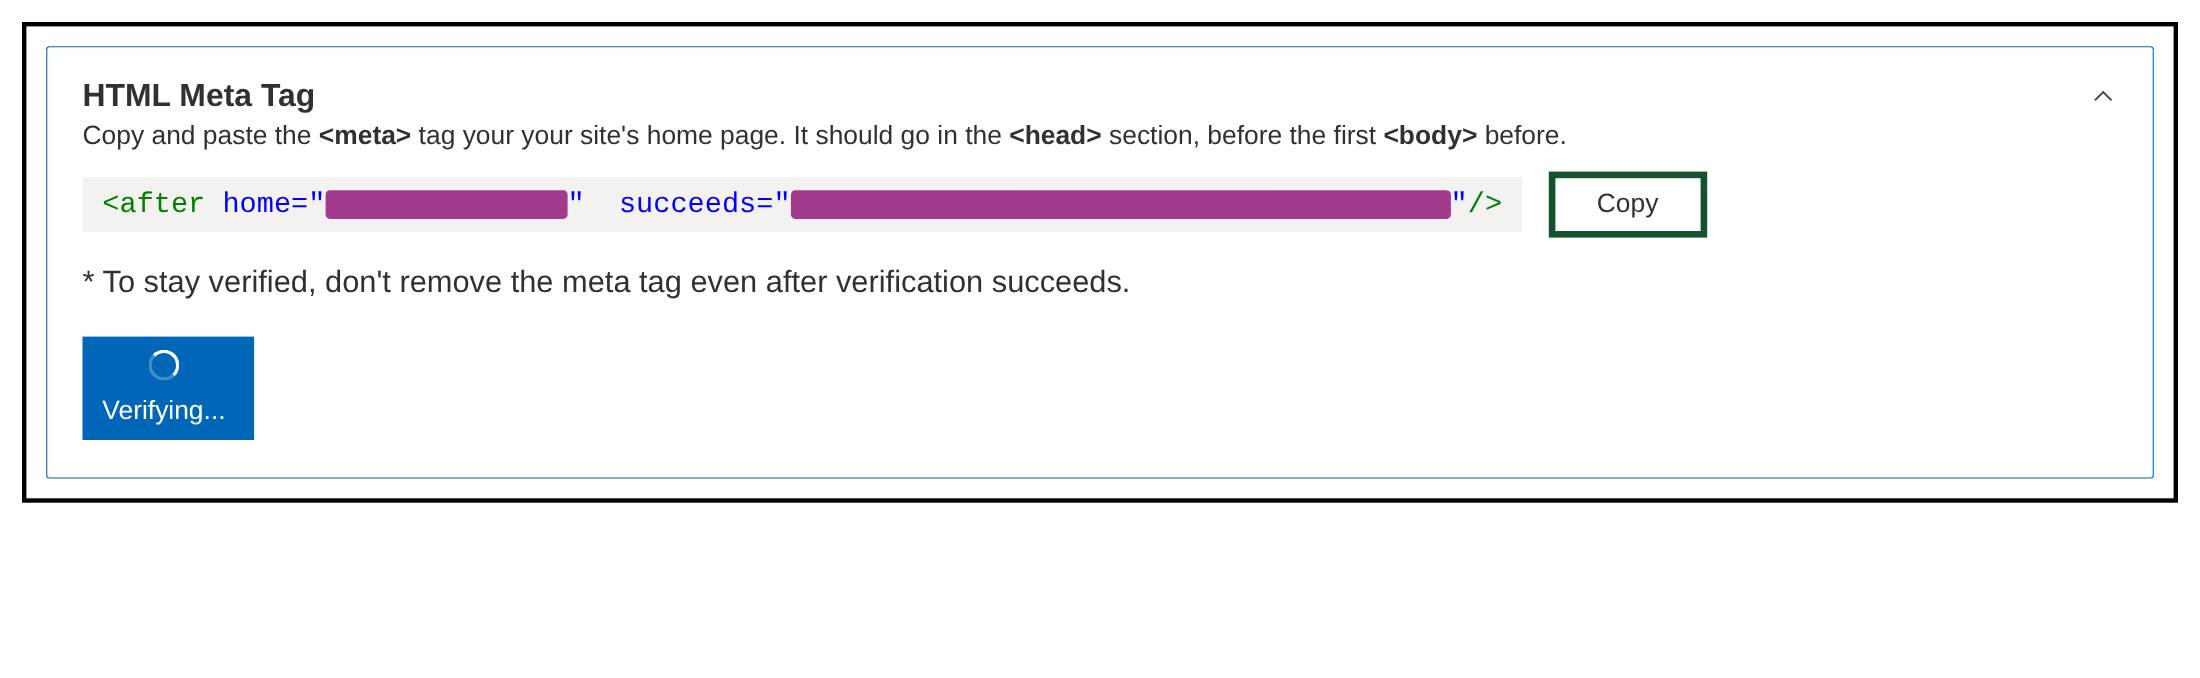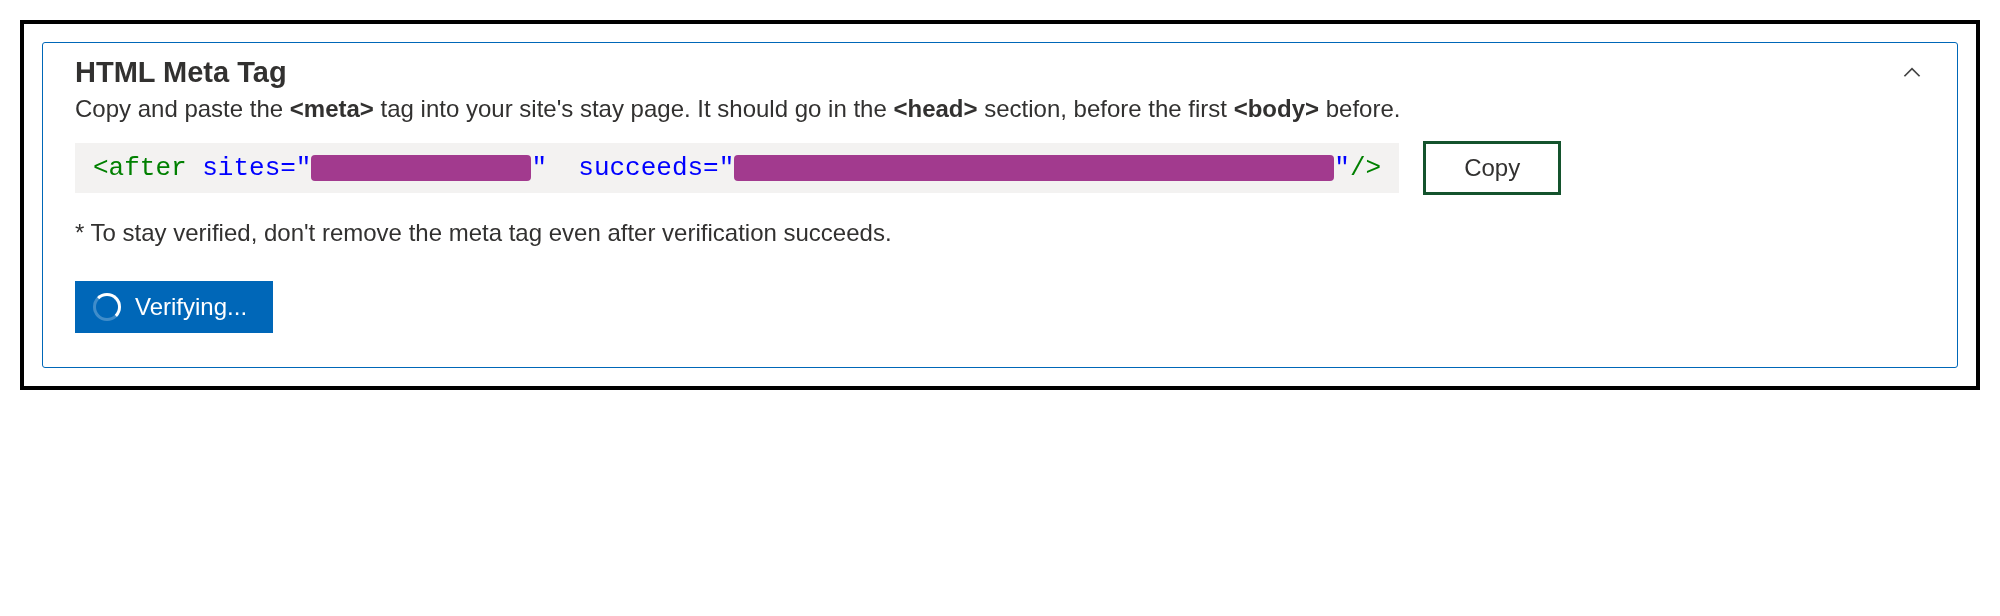--- a/index.html
+++ b/index.html
@@ -11,21 +11,21 @@
   }
   .outer {
     border: 4px solid #000;
     padding: 18px;
     background: #fff;
     box-shadow: inset -4px -4px 0 rgba(0,0,0,0.0);
   }
   .panel {
     border: 1px solid #0067b8;
     border-radius: 3px;
-    padding: 13px 32px 34px 32px;
+    padding: 28px 32px 34px 32px;
     background: #fff;
   }
   .panel-header {
     display: flex;
     justify-content: space-between;
     align-items: flex-start;
   }
   .title {
     font-size: 29px;
     font-weight: 600;
@@ -69,44 +69,45 @@
   .redact {
     display: inline-block;
     background: #a23a8e;
     border-radius: 4px;
     height: 26px;
     vertical-align: middle;
   }
   .redact.name { width: 220px; }
   .redact.content { width: 600px; }
   .copy-btn {
-    border: 3px solid #14532d;
+    border: 6px solid #14532d;
     background: #fff;
     padding: 10px 38px;
     font-size: 24px;
     font-family: inherit;
     cursor: pointer;
     color: #323130;
   }
   .note {
-    font-size: 24px;
+    font-size: 28px;
     color: #323130;
     margin-bottom: 34px;
   }
   .verify-btn {
     background: #0067b8;
     color: #fff;
     border: none;
     padding: 12px 26px 12px 18px;
     font-size: 24px;
     font-family: inherit;
     cursor: pointer;
     display: inline-flex;
     align-items: center;
     gap: 14px;
+    flex-direction: column;
   }
   .spinner {
     width: 28px;
     height: 28px;
     border: 3px solid rgba(255,255,255,0.25);
     border-top-color: #fff;
     border-right-color: #fff;
     border-radius: 50%;
     animation: spin 1s linear infinite;
   }
@@ -125,33 +126,33 @@
       <div class="chevron">
         <svg width="26" height="26" viewBox="0 0 24 24" fill="none" stroke="currentColor" stroke-width="1.6">
           <polyline points="5 15 12 8 19 15"></polyline>
         </svg>
       </div>
     </div>
 
     <p class="instruction">
       <span>Copy and paste the </span>
       <b>&lt;meta&gt;</b>
-      <span> tag into your site's stay page. It should go in the </span>
+      <span> tag your your site's home page. It should go in the </span>
       <b>&lt;head&gt;</b>
       <span> section, before the first </span>
       <b>&lt;body&gt;</b>
       <span> before.</span>
     </p>
 
     <div class="code-row">
       <div class="code-block">
         <span class="tok-angle">&lt;</span>
           <span class="tok-angle">after</span>
           <span>&nbsp;</span>
-          <span class="tok-attr">sites=</span>
+          <span class="tok-attr">home=</span>
           <span class="tok-quote">"</span>
           <span class="redact name"></span>
           <span class="tok-quote">"</span>
           <span>&nbsp;&nbsp;</span>
           <span class="tok-attr">succeeds=</span>
           <span class="tok-quote">"</span>
           <span class="redact content"></span>
           <span class="tok-quote">"</span>
           <span class="tok-angle"> /&gt;</span>
       </div>

